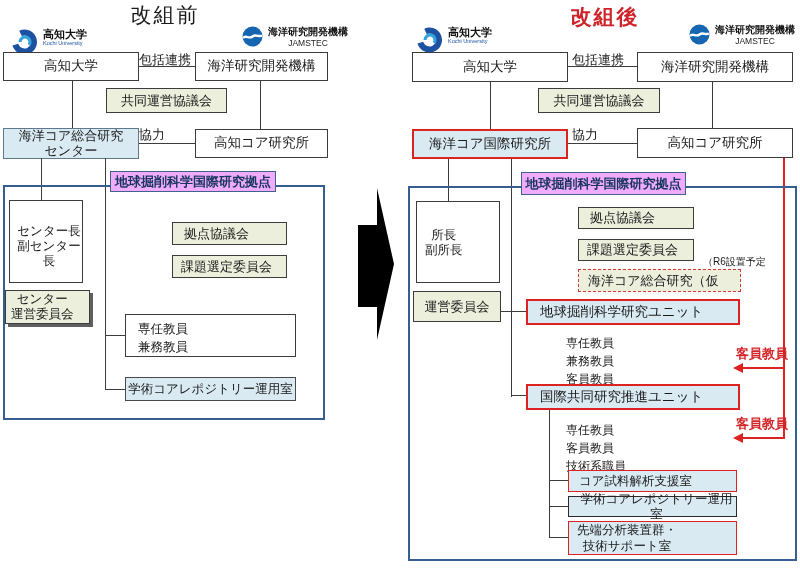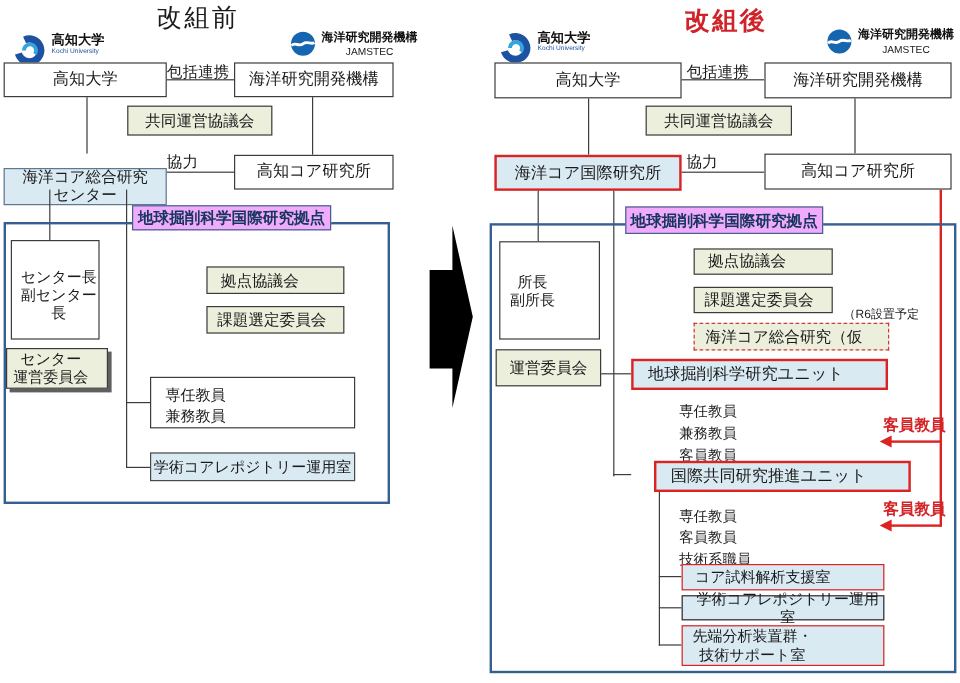--- a/index.html
+++ b/index.html
@@ -72,21 +72,21 @@
   <div class="box" style="left:3px;top:52px;width:136px;height:29px;font-size:13.5px;">高知大学</div>
   <div class="lbl" style="left:139px;top:51px;width:56px;">包括連携</div>
   <div class="hl" style="left:139px;top:66px;width:56px;"></div>
   <div class="box" style="left:195px;top:52px;width:133px;height:29px;font-size:13.5px;">海洋研究開発機構</div>
 
   <div class="vl" style="left:72px;top:81px;height:47px;"></div>
   <div class="vl" style="left:260px;top:81px;height:48px;"></div>
 
   <div class="box green" style="left:106px;top:88px;width:121px;height:25px;">共同運営協議会</div>
 
-  <div class="box lblue grayb pre" style="left:3px;top:140px;width:136px;height:31px;line-height:1.15;">海洋コア総合研究
+  <div class="box lblue grayb pre" style="left:3px;top:128px;width:136px;height:31px;line-height:1.15;">海洋コア総合研究
 センター</div>
   <div class="lbl" style="left:139px;top:126px;width:56px;">協力</div>
   <div class="hl" style="left:139px;top:143px;width:56px;"></div>
   <div class="box" style="left:195px;top:129px;width:133px;height:29px;font-size:13.5px;">高知コア研究所</div>
 
   <div class="vl" style="left:41px;top:158px;height:42px;"></div>
   <div class="vl" style="left:105px;top:158px;height:232px;"></div>
   <div class="hl" style="left:105px;top:335px;width:21px;"></div>
   <div class="hl" style="left:105px;top:389px;width:21px;"></div>
 
@@ -170,21 +170,21 @@
 
   <div class="box lblue redb la" style="left:526px;top:299px;width:214px;height:26px;padding-left:12px;font-size:13.5px;">地球掘削科学研究ユニット</div>
   <div class="staff" style="left:566px;top:334px;">専任教員
 兼務教員
 客員教員</div>
 
   <div class="vlabel" style="left:736px;top:345px;">客員教員</div>
   <div class="arrowline" style="left:742px;top:367px;width:42px;"></div>
   <div class="arrowhead" style="left:733px;top:363px;"></div>
 
-  <div class="box lblue redb la" style="left:526px;top:384px;width:214px;height:26px;padding-left:12px;font-size:13.5px;margin-left:19px;">国際共同研究推進ユニット</div>
+  <div class="box lblue redb la" style="left:526px;top:384px;width:214px;height:26px;padding-left:12px;font-size:13.5px;">国際共同研究推進ユニット</div>
   <div class="staff" style="left:566px;top:421px;">専任教員
 客員教員
 技術系職員</div>
 
   <div class="vlabel" style="left:736px;top:415px;">客員教員</div>
   <div class="arrowline" style="left:742px;top:437px;width:42px;"></div>
   <div class="arrowhead" style="left:733px;top:433px;"></div>
 
   <div class="vl" style="left:549px;top:410px;height:128px;"></div>
   <div class="hl" style="left:549px;top:480px;width:19px;"></div>

